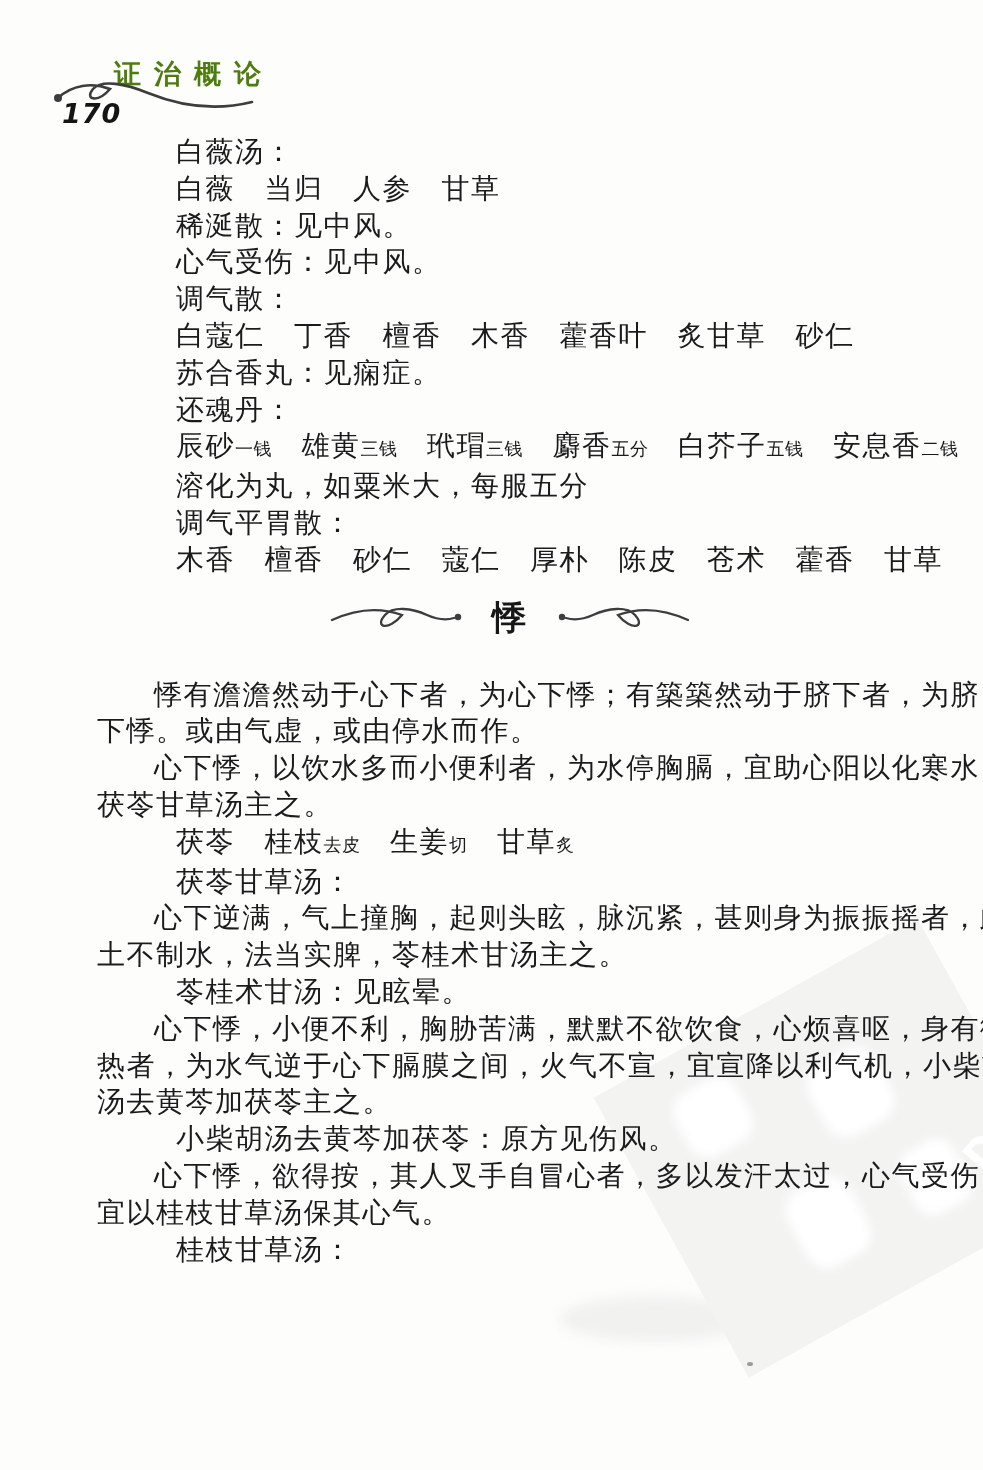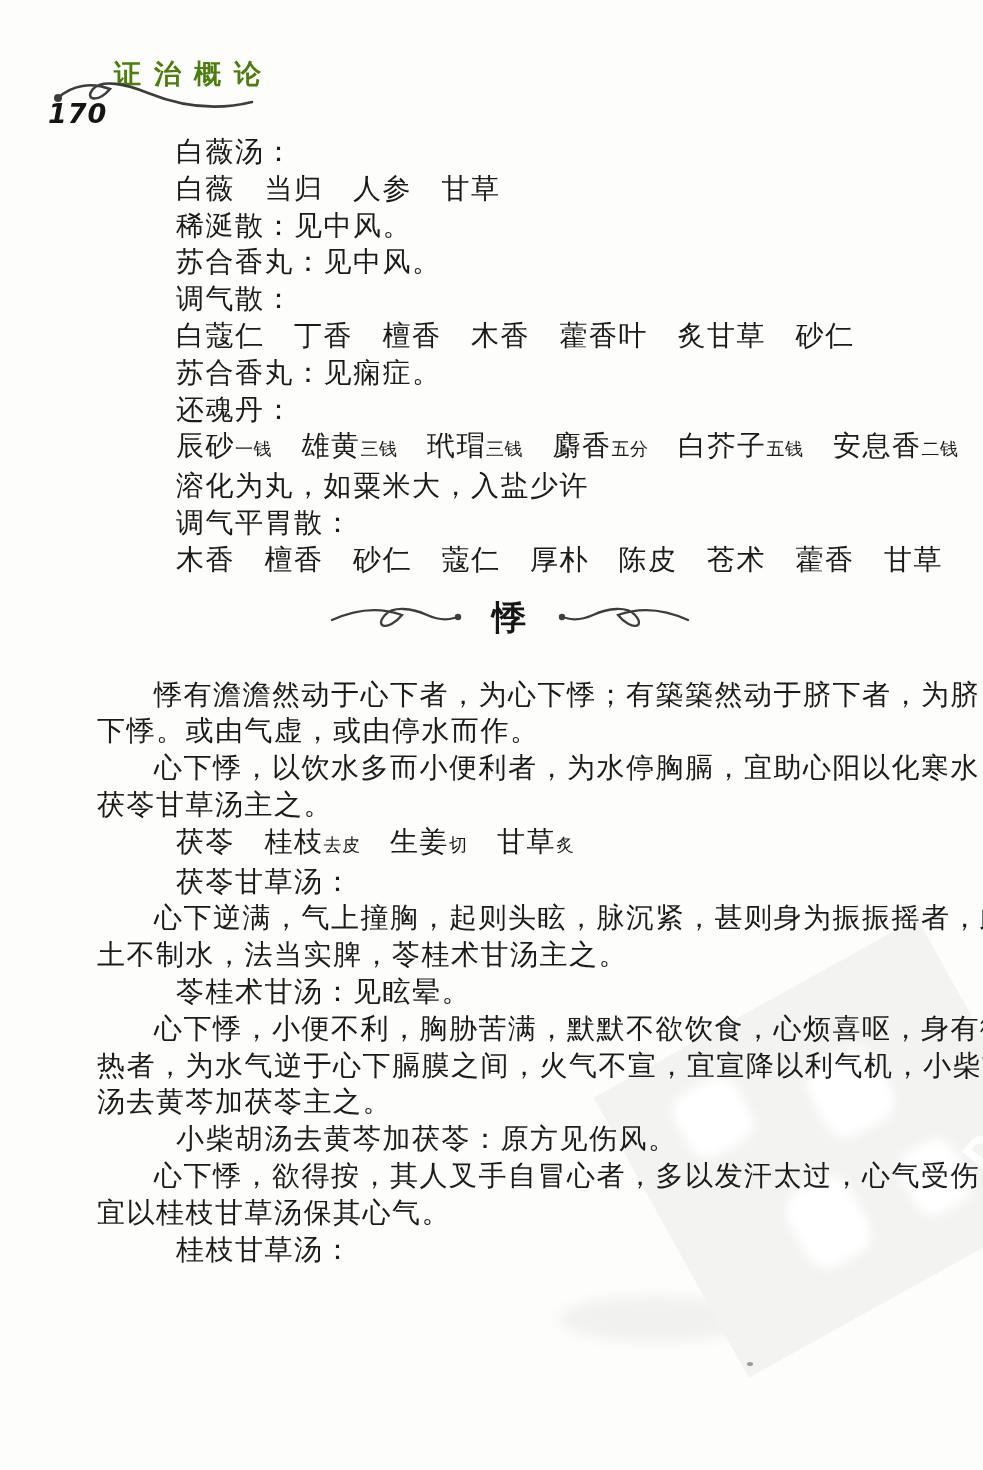--- a/index.html
+++ b/index.html
@@ -14,21 +14,21 @@
   }
   
   .running-head{
     position:absolute;left:114px;top:56px;
     font-family:"DejaVu Sans","Liberation Sans",sans-serif;
     font-weight:bold;font-size:27px;letter-spacing:13px;
     color:#4d7c0f;
   }
   .header-flourish{position:absolute;left:50px;top:80px;}
   .page-number{
-    position:absolute;left:48px;top:98px;
+    position:absolute;left:62px;top:98px;
     font-family:"DejaVu Sans","Liberation Sans",sans-serif;
     font-style:italic;font-weight:bold;font-size:27px;
     color:#151515;letter-spacing:1px;
   }
   
   .content{
     position:absolute;left:97px;top:134px;width:850px;
     font-size:28px;letter-spacing:1.5px;
     z-index:2;
   }
@@ -99,27 +99,27 @@
     <path class="stroke" stroke-width="2.6" d="M8,18 C22,5 42,2 60,9 C48,23 34,20 43,9 C52,-1 76,4 98,13 C135,28 170,30 202,22"></path>
   </svg>
   <div class="page-number">170</div>
 
   <div class="content">
 
     <div>
         <div class="line formula"><span>白薇汤：</span></div>
         <div class="line formula"><span>白薇　当归　人参　甘草</span></div>
         <div class="line formula"><span>稀涎散：见中风。</span></div>
-        <div class="line formula"><span>苏合香丸：见中风。</span></div>
+        <div class="line formula"><span>心气受伤：见中风。</span></div>
         <div class="line formula"><span>调气散：</span></div>
         <div class="line formula"><span>白蔻仁　丁香　檀香　木香　藿香叶　炙甘草　砂仁</span></div>
         <div class="line formula"><span>苏合香丸：见痫症。</span></div>
         <div class="line formula"><span>还魂丹：</span></div>
         <div class="line formula"><span>辰砂</span><span class="small">一钱</span><span>　雄黄</span><span class="small">三钱</span><span>　玳瑁</span><span class="small">三钱</span><span>　麝香</span><span class="small">五分</span><span>　白芥子</span><span class="small">五钱</span><span>　安息香</span><span class="small">二钱</span></div>
-        <div class="line formula"><span>溶化为丸，如粟米大，入盐少许</span></div>
+        <div class="line formula"><span>溶化为丸，如粟米大，每服五分</span></div>
         <div class="line formula"><span>调气平胃散：</span></div>
         <div class="line formula"><span>木香　檀香　砂仁　蔻仁　厚朴　陈皮　苍术　藿香　甘草</span></div>
       </div>
 
     <div class="section-row">
       <svg class="flourish" width="142" height="38" viewBox="0 0 142 38">
         <path class="stroke" stroke-width="2.3" d="M2,21 C26,10 50,8 72,16 C58,33 44,28 55,16 C63,7 82,9 97,16 C106,20 114,22 124,19"></path>
         <circle cx="128" cy="18" r="3.2" fill="#3d3d3d"></circle>
       </svg>
       <span class="section-title">悸</span>

